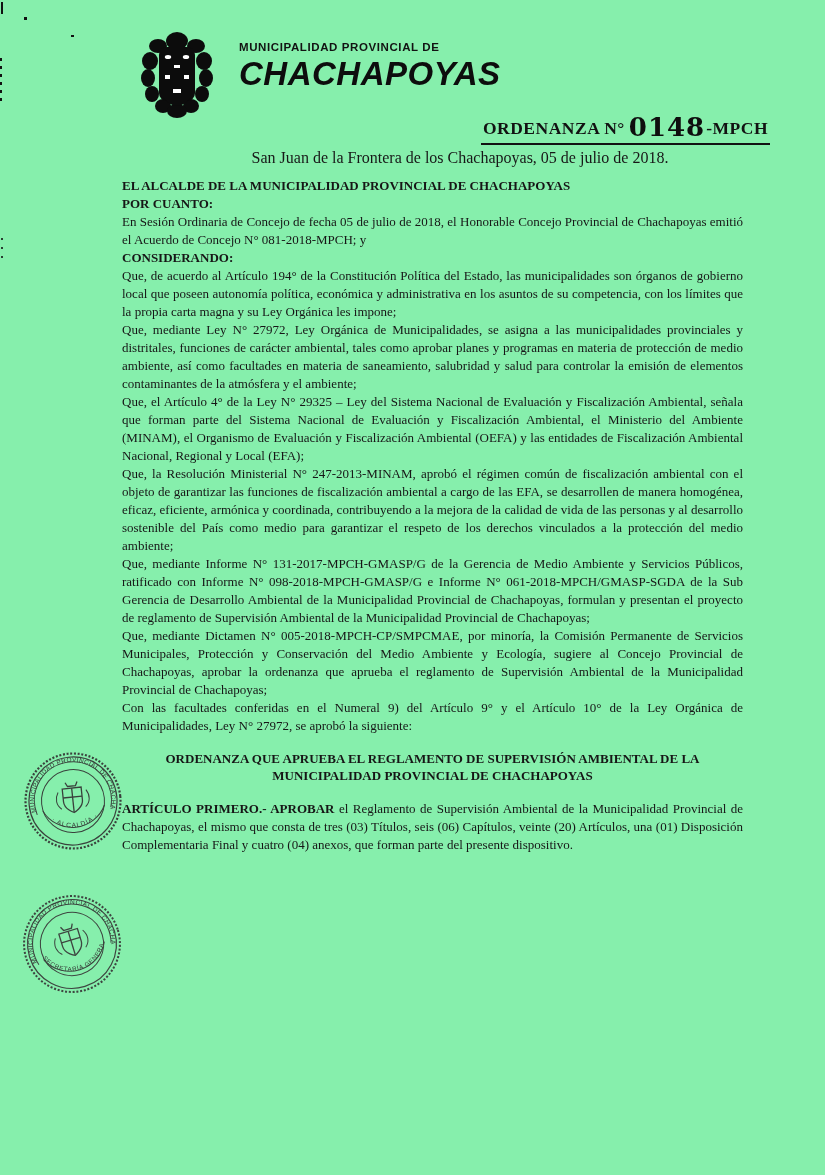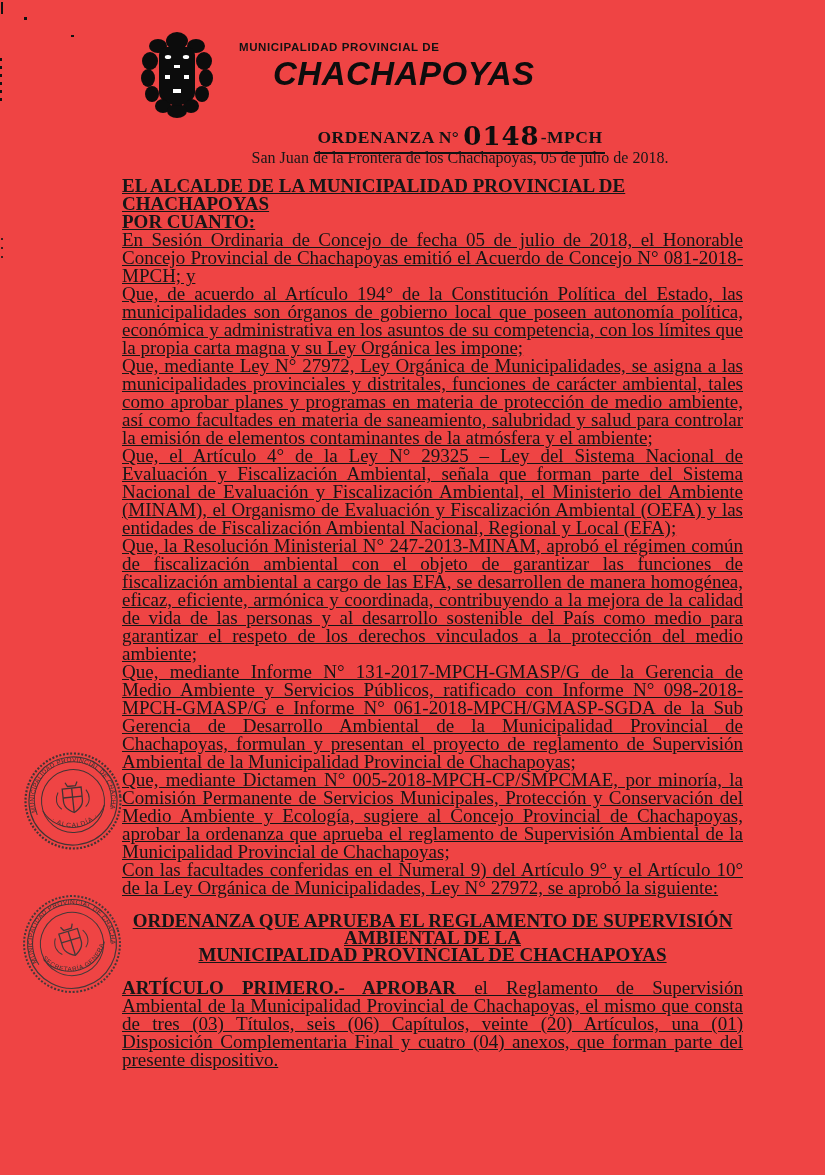--- a/index.html
+++ b/index.html
@@ -1,20 +1,20 @@
 <!DOCTYPE html>
 <html><head>
 <meta charset="utf-8">
 <style>
   html,body{margin:0;padding:0;background:#e8e8e8;}
   .page{
     position:relative;
     width:825px;height:1175px;
     margin:0 auto;
-    background:#ef4444;
+    background:#86efac;
     color:#161616;
     font-family:"Liberation Serif", serif;
     overflow:hidden;
   }
   
   .artifact{position:absolute;background:#111;}
   .a1{left:1px;top:2px;width:2px;height:12px;}
   .a2{left:24px;top:17px;width:3px;height:3px;}
   .a3{left:71px;top:35px;width:3px;height:2px;}
   .a4{left:0;top:58px;width:2px;height:44px;background:repeating-linear-gradient(#111 0 3px,transparent 3px 8px);}
@@ -23,25 +23,25 @@
   
   .logo{position:absolute;left:138px;top:31px;}
   .brand{position:absolute;left:239px;top:42px;line-height:1;}
   .brand-small{
     font-family:"Liberation Sans", sans-serif;
     font-weight:bold;font-size:11.5px;letter-spacing:.6px;color:#121212;
   }
   .brand-large{
     font-family:"Liberation Sans", sans-serif;
     font-weight:bold;font-style:italic;font-size:33px;letter-spacing:.5px;
-    margin-top:3px;color:#0d0d0d;margin-left:34px;
-  }
-
-  
-  .title-row{position:absolute;left:150px;top:121px;width:620px;text-align:center;}
+    margin-top:3px;color:#0d0d0d;
+  }
+
+  
+  .title-row{position:absolute;left:150px;top:112px;width:620px;text-align:right;}
   .title-underline{
     display:inline-block;border-bottom:2.5px solid #121212;padding:0 2px 1px 2px;
     white-space:nowrap;
   }
   .t-prefix,.t-suffix{
     font-weight:bold;font-size:17.5px;letter-spacing:.5px;color:#121212;
   }
   .t-number{
     font-family:"DejaVu Serif", serif;
     font-weight:bold;font-size:26px;letter-spacing:1px;color:#0e0e0e;
@@ -49,21 +49,21 @@
   }
 
   .dateline{
     position:absolute;left:150px;top:149px;width:620px;text-align:center;
     font-size:16px;color:#171717;
   }
 
   
   .body{
     position:absolute;left:122px;top:177px;width:621px;z-index:2;
-    font-size:19px;line-height:18px;text-align:justify;text-decoration:underline;
+    font-size:13px;line-height:18px;text-align:justify;
   }
   .body p{margin:0;}
   .h{font-weight:bold;text-align:left;}
   .salutation{margin-bottom:13px;}
   .mt{margin-top:13px;}
   .para{margin-top:10px;}
   .para-tight{margin-top:0;}
   .b{font-weight:bold;margin-top:39px;}
   .ord-title{
     font-weight:bold;text-align:center;margin:15px 0 16px 0;line-height:17px;
@@ -128,20 +128,21 @@
   </div>
 
   <div class="dateline">San Juan de la Frontera de los Chachapoyas, 05 de julio de 2018.</div>
 
   <main class="body">
     <p class="h salutation">EL ALCALDE DE LA MUNICIPALIDAD PROVINCIAL DE CHACHAPOYAS</p>
 
     <p class="h">POR CUANTO:</p>
     <p class="para para-tight">En Sesión Ordinaria de Concejo de fecha 05 de julio de 2018, el Honorable Concejo Provincial de Chachapoyas emitió el Acuerdo de Concejo N° 081-2018-MPCH; y</p>
 
+    <p class="h mt">CONSIDERANDO:</p>
     <p class="para para-tight">Que, de acuerdo al Artículo 194° de la Constitución Política del Estado, las municipalidades son órganos de gobierno local que poseen autonomía política, económica y administrativa en los asuntos de su competencia, con los límites que la propia carta magna y su Ley Orgánica les impone;</p>
     <p class="para">Que, mediante Ley N° 27972, Ley Orgánica de Municipalidades, se asigna a las municipalidades provinciales y distritales, funciones de carácter ambiental, tales como aprobar planes y programas en materia de protección de medio ambiente, así como facultades en materia de saneamiento, salubridad y salud para controlar la emisión de elementos contaminantes de la atmósfera y el ambiente;</p>
     <p class="para">Que, el Artículo 4° de la Ley N° 29325 – Ley del Sistema Nacional de Evaluación y Fiscalización Ambiental, señala que forman parte del Sistema Nacional de Evaluación y Fiscalización Ambiental, el Ministerio del Ambiente (MINAM), el Organismo de Evaluación y Fiscalización Ambiental (OEFA) y las entidades de Fiscalización Ambiental Nacional, Regional y Local (EFA);</p>
     <p class="para">Que, la Resolución Ministerial N° 247-2013-MINAM, aprobó el régimen común de fiscalización ambiental con el objeto de garantizar las funciones de fiscalización ambiental a cargo de las EFA, se desarrollen de manera homogénea, eficaz, eficiente, armónica y coordinada, contribuyendo a la mejora de la calidad de vida de las personas y al desarrollo sostenible del País como medio para garantizar el respeto de los derechos vinculados a la protección del medio ambiente;</p>
     <p class="para">Que, mediante Informe N° 131-2017-MPCH-GMASP/G de la Gerencia de Medio Ambiente y Servicios Públicos, ratificado con Informe N° 098-2018-MPCH-GMASP/G e Informe N° 061-2018-MPCH/GMASP-SGDA de la Sub Gerencia de Desarrollo Ambiental de la Municipalidad Provincial de Chachapoyas, formulan y presentan el proyecto de reglamento de Supervisión Ambiental de la Municipalidad Provincial de Chachapoyas;</p>
     <p class="para">Que, mediante Dictamen N° 005-2018-MPCH-CP/SMPCMAE, por minoría, la Comisión Permanente de Servicios Municipales, Protección y Conservación del Medio Ambiente y Ecología, sugiere al Concejo Provincial de Chachapoyas, aprobar la ordenanza que aprueba el reglamento de Supervisión Ambiental de la Municipalidad Provincial de Chachapoyas;</p>
     <p class="para">Con las facultades conferidas en el Numeral 9) del Artículo 9° y el Artículo 10° de la Ley Orgánica de Municipalidades, Ley N° 27972, se aprobó la siguiente:</p>
 
     <div class="ord-title">
       <div>ORDENANZA QUE APRUEBA EL REGLAMENTO DE SUPERVISIÓN AMBIENTAL DE LA</div>

